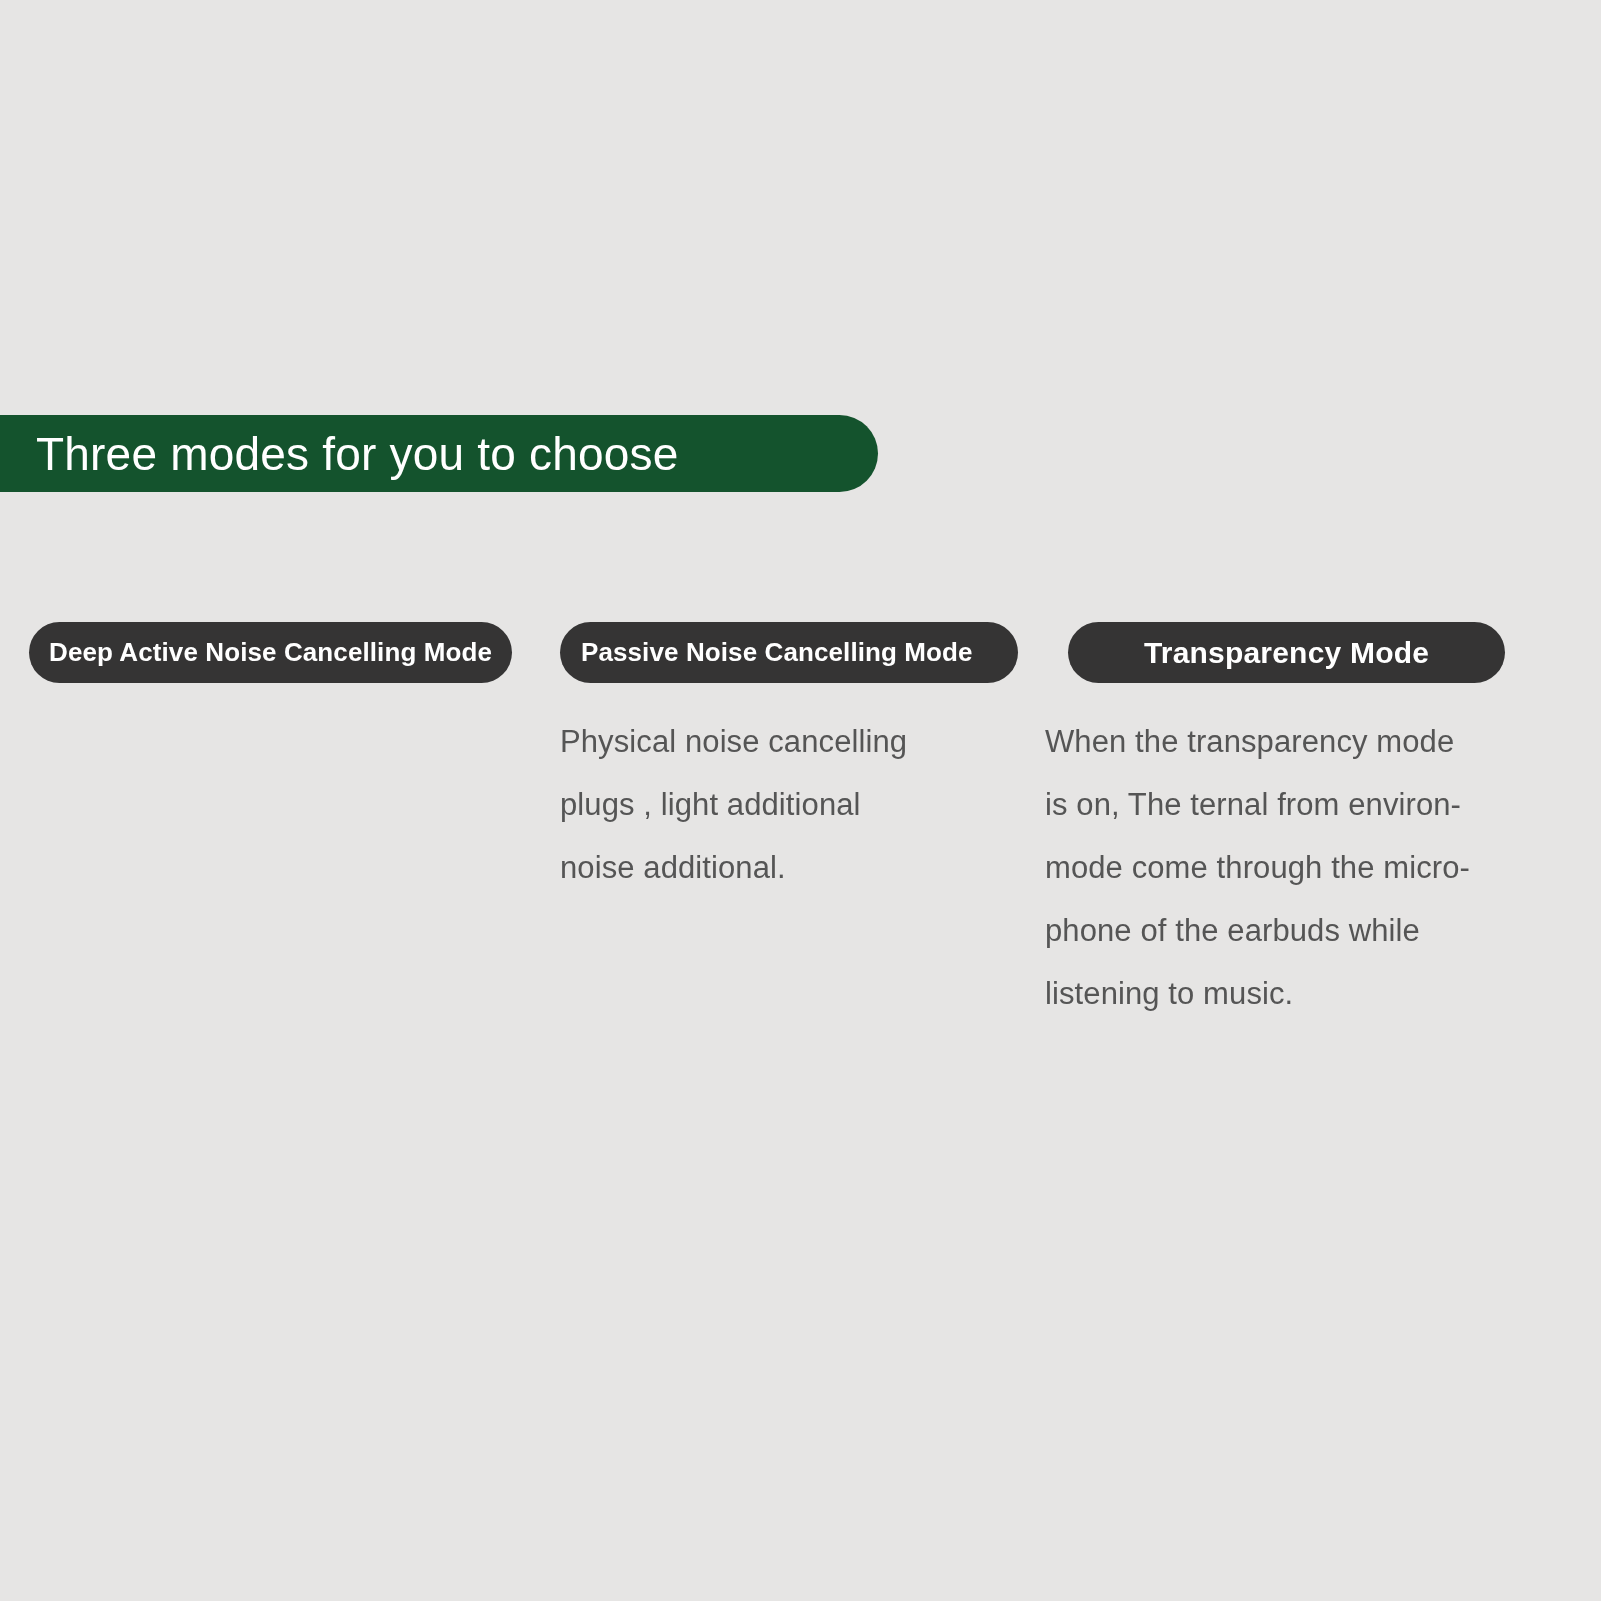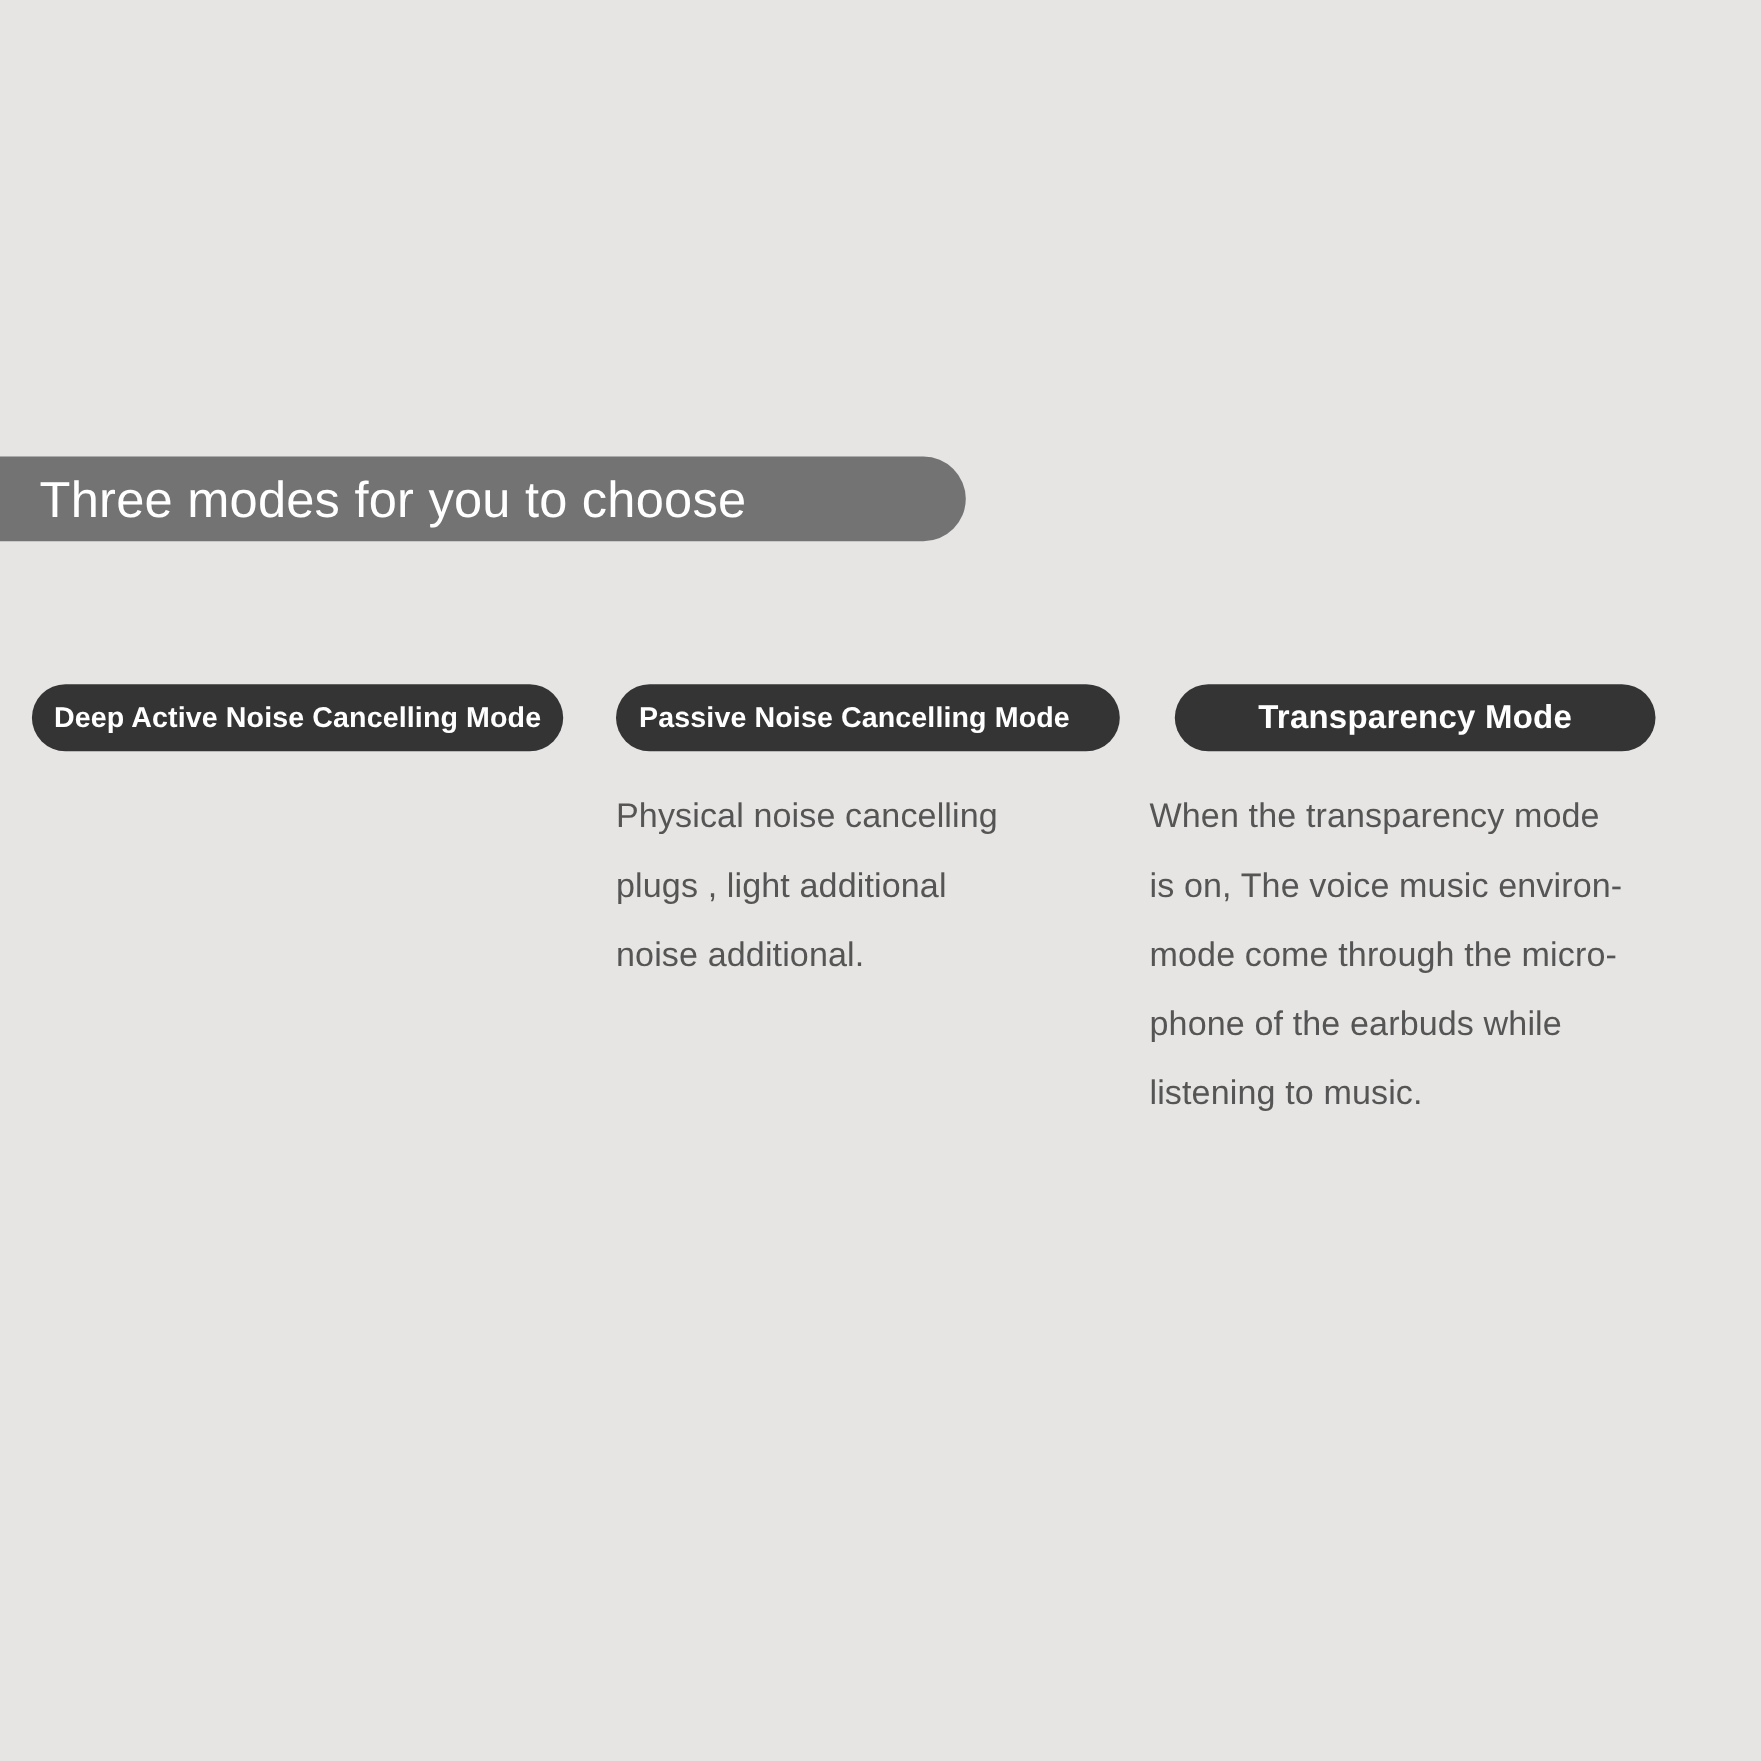--- a/index.html
+++ b/index.html
@@ -25,21 +25,21 @@
     background: #E6E5E4;
   }
 
   
   .headline-banner {
     position: absolute;
     left: 0;
     top: 415px;
     width: 878px;
     height: 77px;
-    background: #737373;
+    background: #14532d;
     border-top-right-radius: 44px;
     border-bottom-right-radius: 44px;
     border-top-left-radius: 0;
     border-bottom-left-radius: 0;
     display: flex;
     align-items: center;
     box-sizing: border-box;
     padding-left: 36px;
   }
   .headline-text {
@@ -140,21 +140,21 @@
         <span class="line">noise additional.</span>
       </div>
     </div>
 
     <div class="mode-col mode-col-2">
       <div class="mode-pill mode-pill-2">
         <span>Transparency Mode</span>
       </div>
       <div class="mode-body">
         <span class="line">When the transparency mode</span>
-        <span class="line">is on, The voice music environ-</span>
+        <span class="line">is on, The ternal from environ-</span>
         <span class="line">mode come through the micro-</span>
         <span class="line">phone of the earbuds while</span>
         <span class="line">listening to music.</span>
       </div>
     </div>
 
   </div>
 </div>
 
 </body></html>

